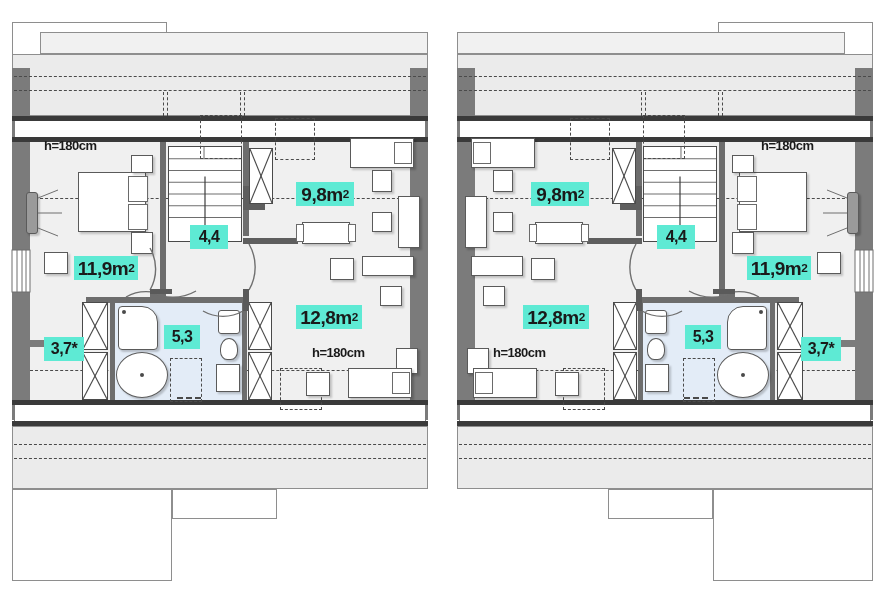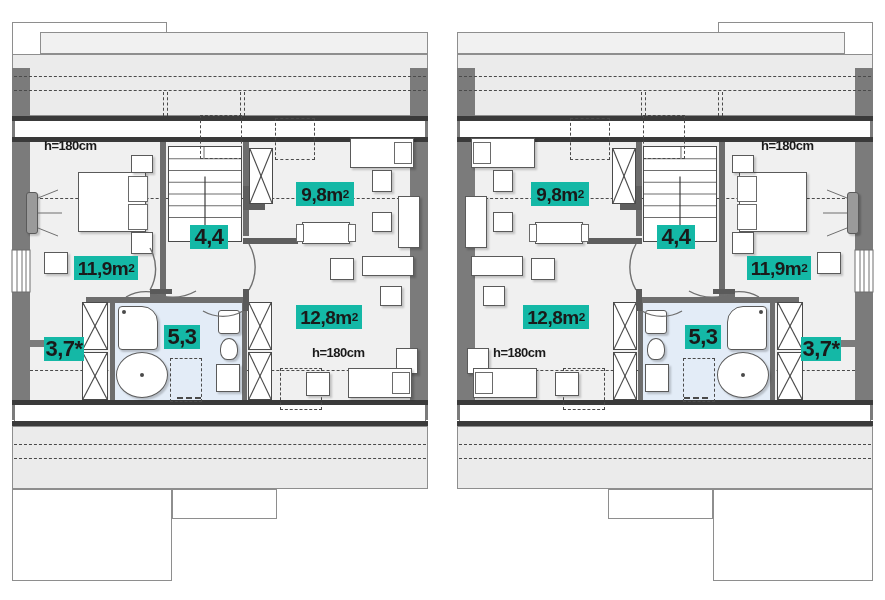--- a/index.html
+++ b/index.html
@@ -25,24 +25,24 @@
   .dashbox{border:1.6px dashed #4a4a4a;background:transparent;}
 
   
   .fur{background:#ffffff;border:1.4px solid #5a5a5a;box-shadow:2px 2px 2px rgba(0,0,0,.20);}
   .fur2{background:#ffffff;border:1.2px solid #6a6a6a;}
 
   
   .bathfill{background:#e3ecf7;}
 
   
-  .lbl{background:#14b8a6;color:#1a1a1a;display:flex;align-items:center;justify-content:center;
+  .lbl{background:#5eead4;color:#1a1a1a;display:flex;align-items:center;justify-content:center;
        font-weight:700;letter-spacing:-.5px;line-height:1;}
   .lbl-area{font-size:19px;}
-  .lbl-small{font-size:22px;}
+  .lbl-small{font-size:16px;}
   .lbl-h{font-size:13px;font-weight:700;background:transparent;}
 
   sup{font-size:.62em;vertical-align:super;line-height:0;}
 
   
   .xpanel{background:#ffffff;border:1.4px solid #4a4a4a;overflow:hidden;}
   .xpanel svg{display:block;width:100%;height:100%;}
 
   
   .stair{background:#ffffff;border:1.3px solid #4a4a4a;}

